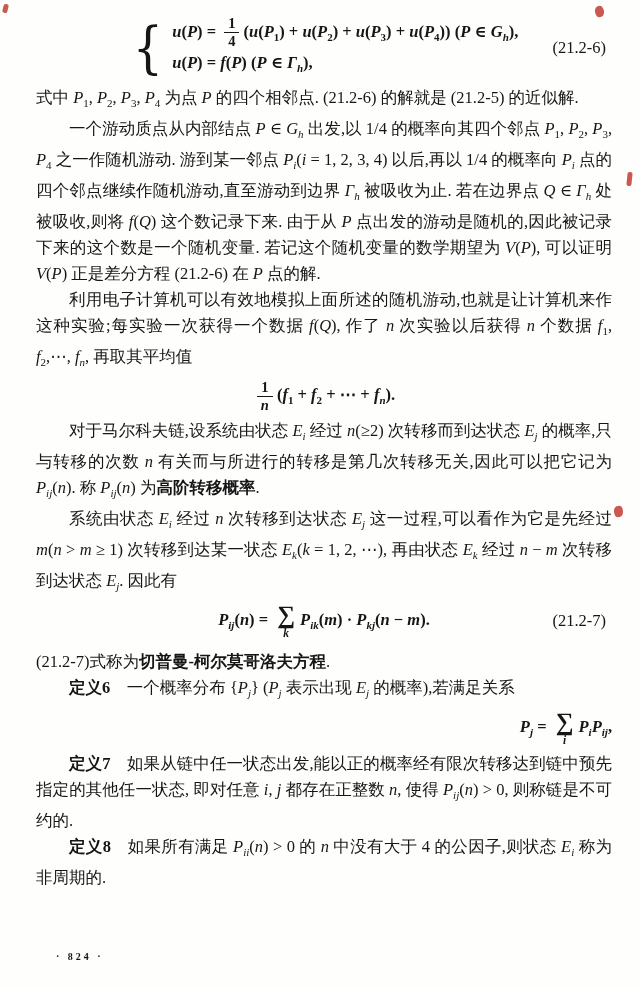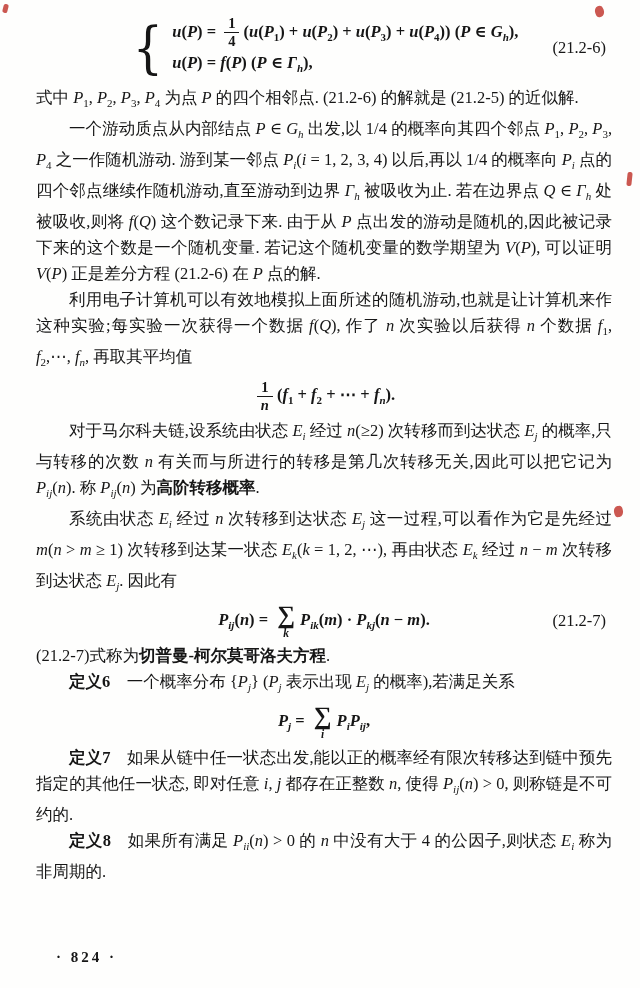--- a/index.html
+++ b/index.html
@@ -23,22 +23,22 @@
   
   .r-i  { font-style:italic; }
   .r-b  { font-weight:bold; }
   .r-sub{ font-size:11px; vertical-align:-4px; }
   .r-si { font-size:11px; vertical-align:-4px; font-style:italic; }
 
   
   .eq { position:relative; display:flex; justify-content:center; align-items:center; }
   .eq1 { margin:2px 0 4px; }
   .eq2 { margin:5px 0 5px; }
-  .eq3 { margin:4px 0 4px; }
-  .eq4 { margin:4px 0 4px; }
+  .eq3 { margin:4px 0 10px; }
+  .eq4 { margin:4px 0 4px;justify-content:flex-end; }
   .eqlines { display:flex; flex-direction:column; }
   .eqline { display:block; text-align:left; white-space:nowrap;font-weight:bold; }
   .eqnum { position:absolute; right:6px; top:50%; transform:translateY(-50%); }
 
   .brace {
     font-family:"DejaVu Serif",serif;
     font-size:56px; line-height:1;
     margin-right:7px;
     transform:scaleX(0.85);
     font-weight:400;
@@ -48,21 +48,21 @@
   .frac .num { display:block; font-size:14.5px; padding:0 4px 1px; border-bottom:1.4px solid #161616; }
   .frac .den { display:block; font-size:14.5px; padding:1px 4px 0; }
   .den-ital { font-style:italic; }
 
   .sum { display:inline-flex; flex-direction:column; align-items:center; vertical-align:middle; margin:0 5px; line-height:1; }
   .sum .sym { font-size:25px; line-height:0.95; }
   .sum .ssub { font-size:11.5px; font-style:italic; margin-top:1px; }
 
   .pagenum {
     position:absolute; left:56px; bottom:18px;
-    font-size:15px; letter-spacing:3px; font-weight:bold;
+    font-size:10px; letter-spacing:3px; font-weight:bold;
   }
 
   
   .mark { position:absolute; background:#c23b33; border-radius:2px; opacity:0.85; }
   .mark-tl { left:3px;  top:4px;   width:5px;  height:9px;  transform:rotate(14deg); }
   .mark-tr { left:595px; top:6px;  width:9px;  height:11px; transform:rotate(-20deg); border-radius:50% 40% 50% 40%; }
   .mark-r1 { left:627px; top:172px; width:5px; height:14px; transform:rotate(6deg); }
   .mark-r2 { left:614px; top:506px; width:9px; height:11px; transform:rotate(-12deg); border-radius:50% 40% 50% 40%; }
 </style>
 </head>

